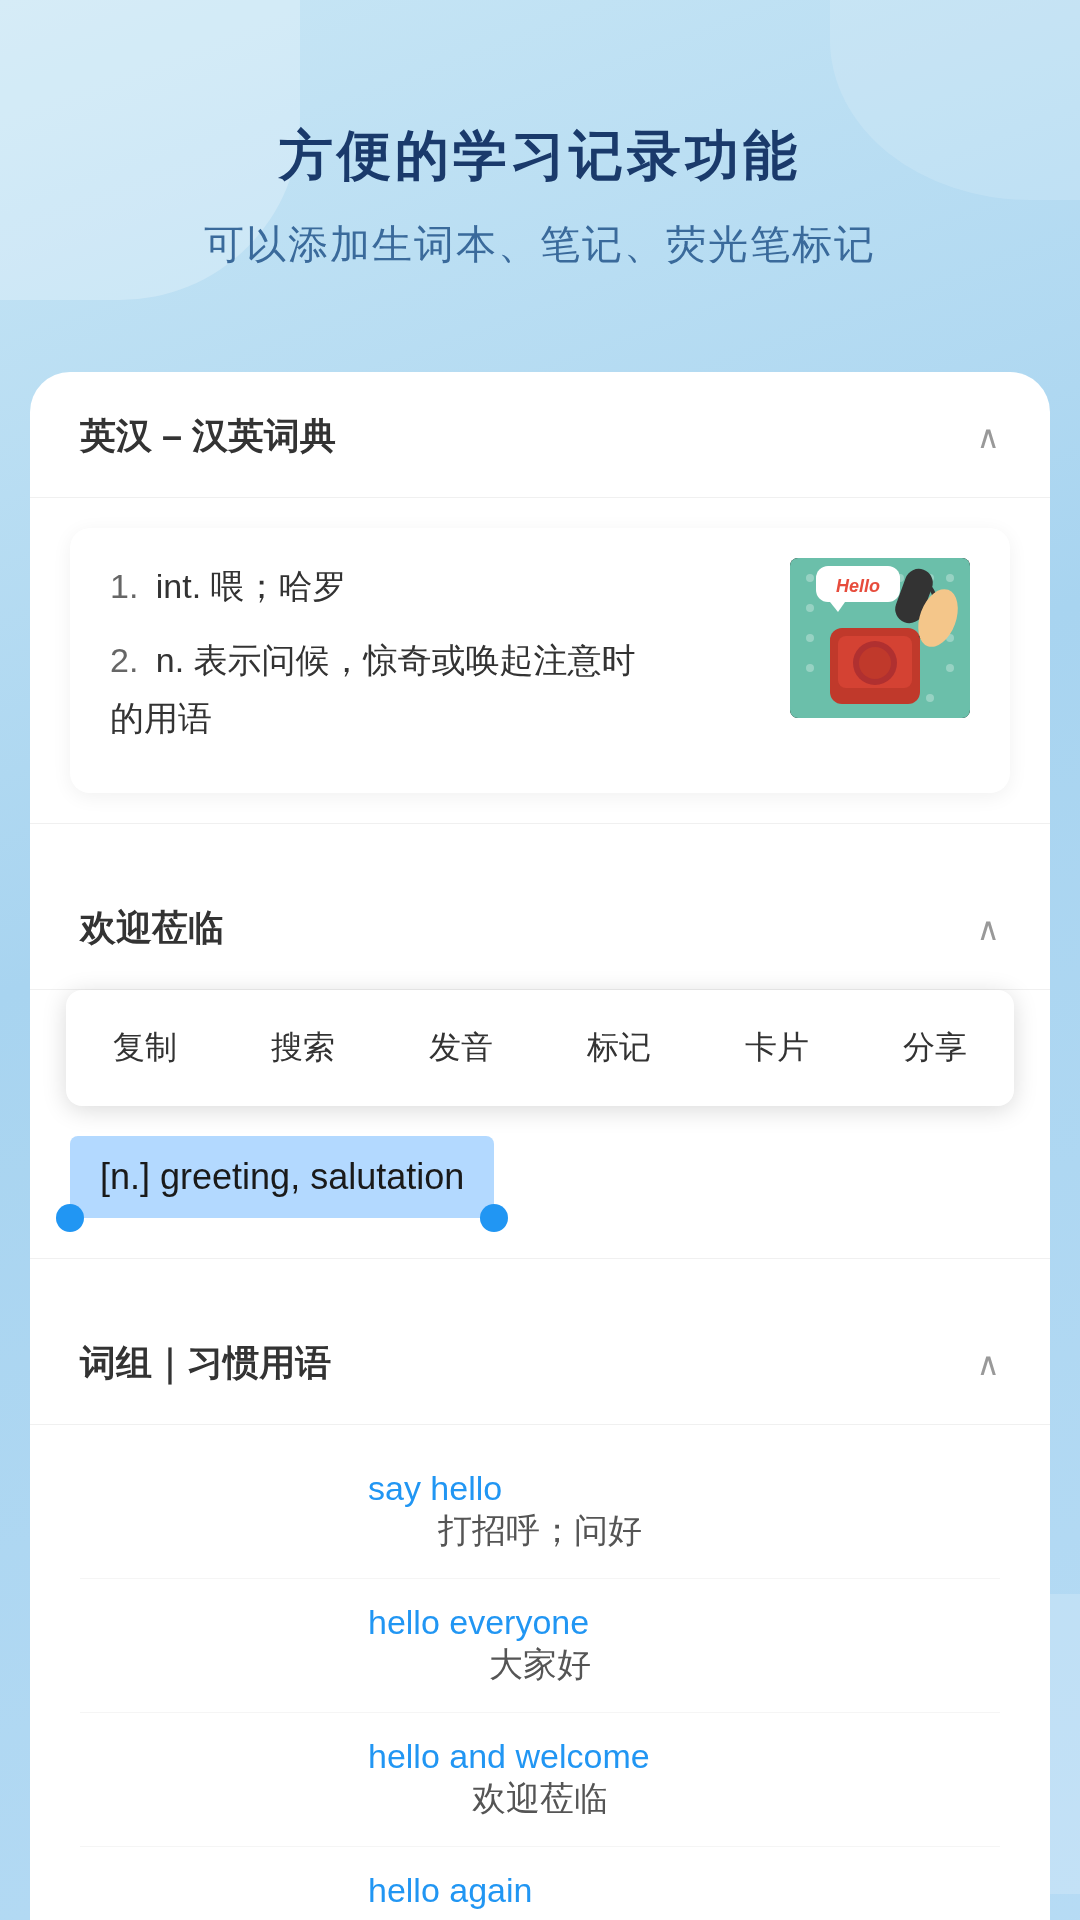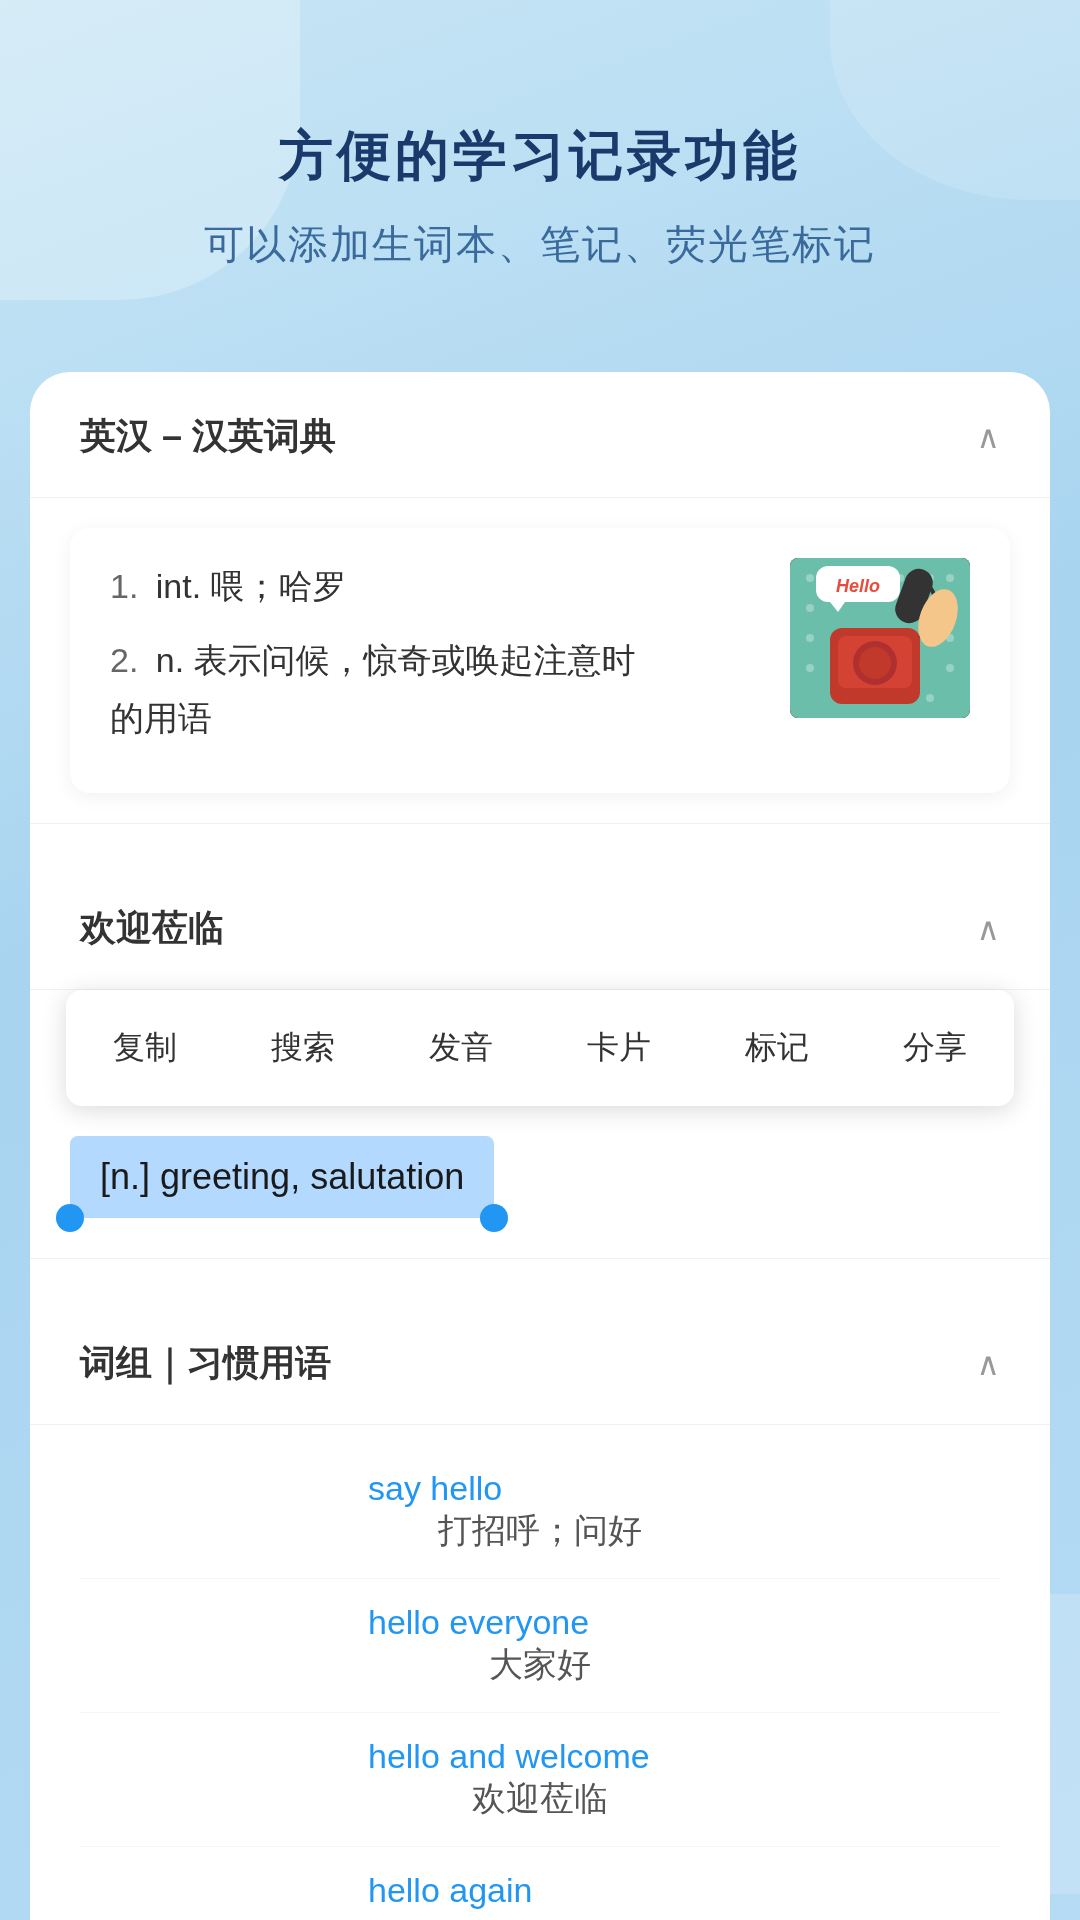--- a/index.html
+++ b/index.html
@@ -337,22 +337,22 @@
   <div class="synonyms-section">
     <div class="section-header">
       <span class="section-title">欢迎莅临</span>
       <span class="chevron-icon">∧</span>
     </div>
 
     <div class="context-menu">
       <div class="context-menu-item">复制</div>
       <div class="context-menu-item">搜索</div>
       <div class="context-menu-item">发音</div>
+      <div class="context-menu-item">标记</div>
       <div class="context-menu-item">卡片</div>
-      <div class="context-menu-item">标记</div>
       <div class="context-menu-item">分享</div>
     </div>
 
     <div class="highlighted-text-container">
       <div class="highlighted-text">[n.] greeting, salutation<span class="selection-handle-left"></span><span class="selection-handle-right"></span></div>
     </div>
   </div>
 
   <div class="phrases-section">
     <div class="section-header">

